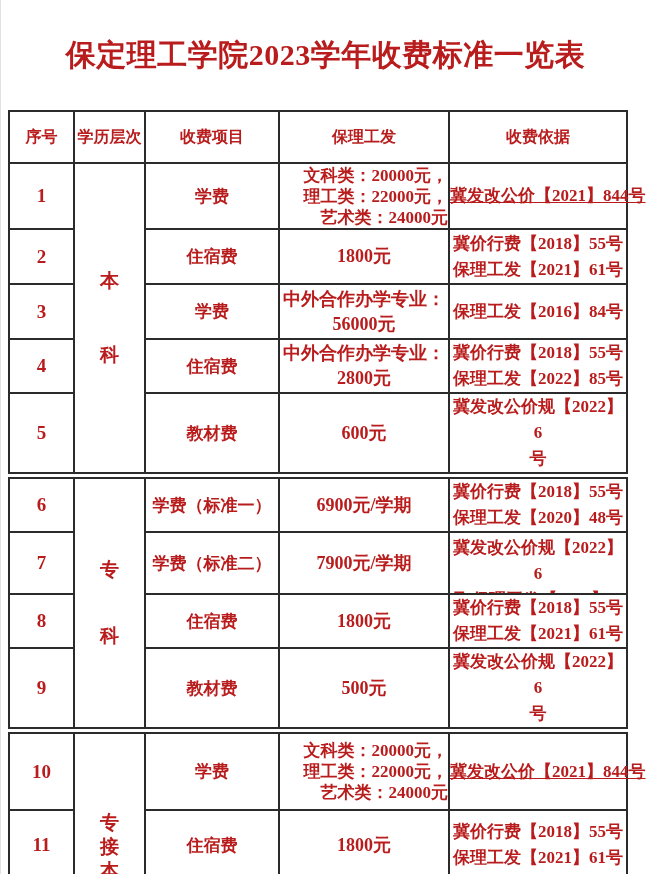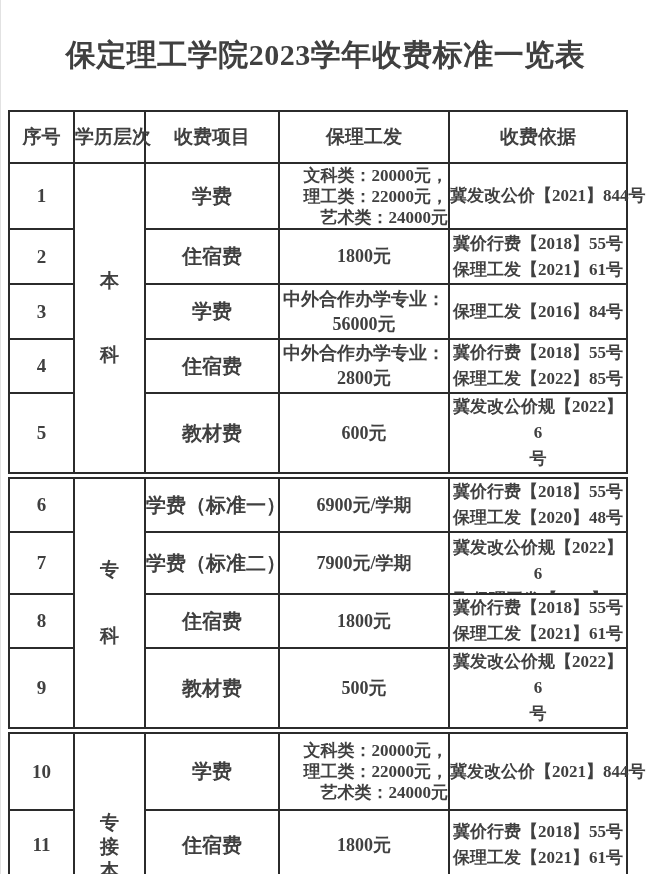--- a/index.html
+++ b/index.html
@@ -2,21 +2,21 @@
 <html><head>
 <meta charset="utf-8">
 <style>
   html,body{margin:0;padding:0;background:#fff;}
   .page{
     position:relative;
     width:650px;height:874px;
     box-sizing:border-box;
     background:#fff;
     border-left:1px solid #e2e2e2;
-    color:#404040;
+    color:#b91c1c;
     font-family:"Liberation Serif","DejaVu Serif",serif;
     font-weight:bold;
     overflow:hidden;
   }
   .title{
     height:110px;
     display:flex;align-items:center;justify-content:center;
     font-size:30px;
     letter-spacing:0.5px;
     white-space:nowrap;
@@ -33,27 +33,27 @@
   .c-item{width:134px;}
   .c-standard{width:170px;}
   .c-basis{width:178px;}
   .fee-table th,.fee-table td{
     border:2px solid #2b2b2b;
     text-align:center;
     vertical-align:middle;
     padding:0;
     font-weight:bold;
   }
-  th.hdr{font-size:19px;white-space:nowrap;overflow:visible;}
+  th.hdr{font-size:16px;white-space:nowrap;overflow:visible;}
   td.no{font-size:19px;}
-  td.item{font-size:20px;white-space:nowrap;}
+  td.item{font-size:17px;white-space:nowrap;}
   td.standard{font-size:18px;white-space:pre-line;line-height:25px;}
   td.standard.multi{font-size:17px;line-height:21px;text-align:right;}
   td.basis{font-size:17px;white-space:pre-line;line-height:26px;}
-  td.basis.overflow-line{white-space:pre;overflow:visible;}
+  td.basis.overflow-line{white-space:pre;overflow:visible;text-decoration:underline;}
   td.basis.vtop{vertical-align:top;}
   .clipbox{height:58px;overflow:hidden;padding-top:2px;}
   td.level{font-size:19px;white-space:pre-line;}
   .g1 td.level{line-height:74px;}
   .g2 td.level{line-height:66px;}
   .g3 td.level{line-height:24px;}
 </style>
 </head>
 <body>
 

